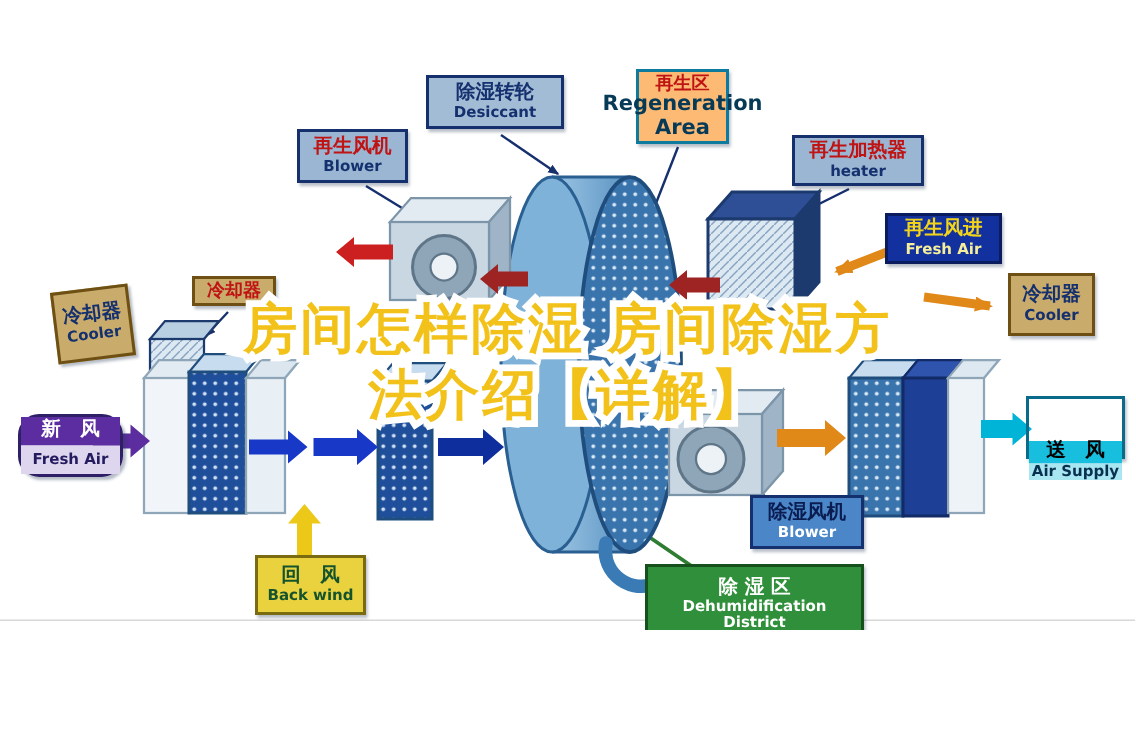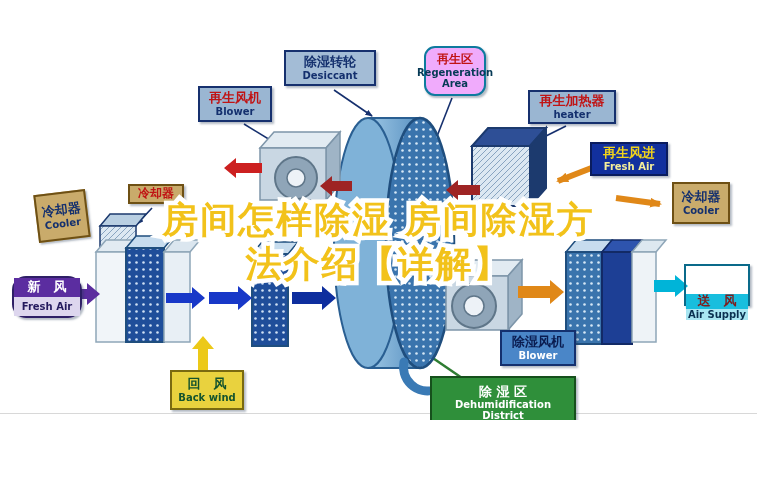--- a/index.html
+++ b/index.html
@@ -14,44 +14,44 @@
     position:absolute;z-index:3;border:2px solid;text-align:center;
     display:flex;flex-direction:column;justify-content:center;align-items:center;
     line-height:1.12;box-shadow:1.5px 2px 2px rgba(40,60,90,.35);box-sizing:border-box;
   }
   .lbl .zh{font-weight:bold;font-size:13px;white-space:nowrap;}
   .lbl .en{font-weight:bold;font-size:10px;}
   .lbl-split{padding:0;}
   .lbl-split .zh,.lbl-split .en{flex:1;width:100%;display:flex;align-items:center;justify-content:center;}
 
   #lbl-desiccant{left:284px;top:50px;width:92px;height:36px;background:#a3bcd6;border-color:#16306e;color:#14306e;}
-  #lbl-regen-area{left:424px;top:46px;width:62px;height:50px;background:#f0abfc;border-color:#0e7a9e;border-radius:11px;}
+  #lbl-regen-area{left:424px;top:46px;width:62px;height:50px;background:#fdba74;border-color:#0e7a9e;}
   #lbl-regen-area .zh{color:#c01414;font-size:12px;}
-  #lbl-regen-area .en{color:#063a56;font-size:10px;line-height:1.1;}
+  #lbl-regen-area .en{color:#063a56;font-size:14px;line-height:1.1;}
   #lbl-regen-blower{left:198px;top:86px;width:74px;height:36px;background:#9ab6d2;border-color:#16306e;}
   #lbl-regen-blower .zh{color:#c01414;}
   #lbl-regen-blower .en{color:#14306e;}
   #lbl-heater{left:528px;top:90px;width:88px;height:34px;background:#9ab6d2;border-color:#16306e;}
   #lbl-heater .zh{color:#c01414;}
   #lbl-heater .en{color:#14306e;}
   #lbl-exhaust{left:160px;top:152px;width:78px;height:34px;background:#c9ab6b;border-color:#6e5014;}
   #lbl-exhaust .zh{color:#c01414;}
   #lbl-exhaust .en{color:#14306e;}
   #lbl-regen-fresh{left:590px;top:142px;width:78px;height:34px;background:#12309e;border-color:#0a1c5e;}
   #lbl-regen-fresh .zh{color:#f2d41a;}
   #lbl-regen-fresh .en{color:#f5ee9a;}
   #lbl-cooler-mid{left:128px;top:184px;width:56px;height:20px;background:#c9ab6b;border-color:#6e5014;}
   #lbl-cooler-mid .zh{color:#c01414;font-size:12px;}
   #lbl-cooler-left{left:36px;top:192px;width:52px;height:48px;background:#c9ab6b;border-color:#6e5014;color:#14306e;transform:rotate(-7deg);}
   #lbl-cooler-right{left:672px;top:182px;width:58px;height:42px;background:#c9ab6b;border-color:#6e5014;color:#14306e;}
   #lbl-fresh-air{left:12px;top:276px;width:70px;height:42px;border-color:#2e1f66;border-radius:14px;}
   #lbl-fresh-air .zh{background:#5b2da0;color:#ffffff;}
   #lbl-fresh-air .en{background:#ddd6ee;color:#241a5e;}
   #lbl-air-supply{left:684px;top:264px;width:66px;height:42px;border-color:#0a6a8a;}
-  #lbl-air-supply .zh{background:#18bede;color:#7f1d1d;margin-top:44px;}
+  #lbl-air-supply .zh{background:#18bede;color:#000000;margin-top:44px;}
   #lbl-air-supply .en{background:#a8e6f2;color:#0a3050;}
   #lbl-back-wind{left:170px;top:370px;width:74px;height:40px;background:#e9d23e;border-color:#7a6a10;color:#14532d;}
   #lbl-dehumid-blower{left:500px;top:330px;width:76px;height:36px;background:#4a86c8;border-color:#14306e;}
   #lbl-dehumid-blower .zh{color:#0a1c50;}
   #lbl-dehumid-blower .en{color:#ffffff;}
   #lbl-dehumid-district{left:430px;top:376px;width:146px;height:54px;background:#2f8f3a;border-color:#16501c;color:#ffffff;}
   #lbl-dehumid-district .en{font-size:10px;}
 
   
   #watermark{position:absolute;left:0;right:0;top:198px;z-index:6;text-align:center;pointer-events:none;}

